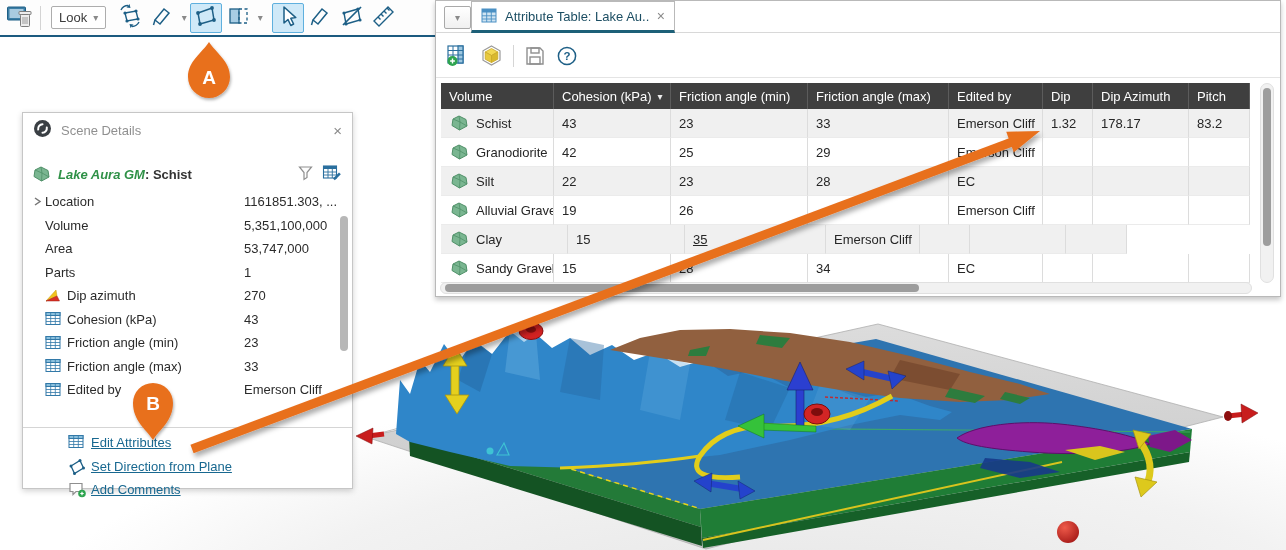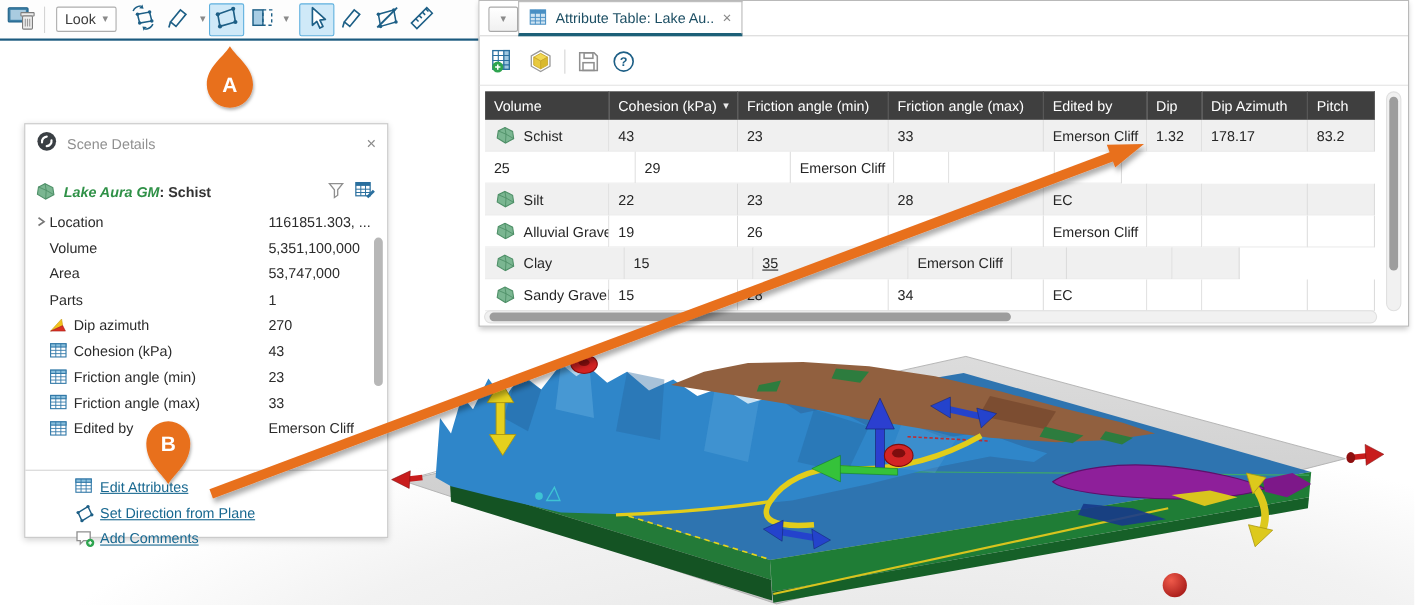--- a/index.html
+++ b/index.html
@@ -412,20 +412,30 @@
             </div>
             <div class="cell" style="width: 117px;">43</div>
             <div class="cell" style="width: 137px;">23</div>
             <div class="cell" style="width: 141px;">33</div>
             <div class="cell" style="width: 94px;">Emerson Cliff</div>
             <div class="cell" style="width: 50px;">1.32</div>
             <div class="cell" style="width: 96px;">178.17</div>
             <div class="cell" style="width: 61px;">83.2</div>
           </div>
           <div class="trow even">
+            <div class="cell vol" style="width: 113px;">
+              <span class="icon16">
+                <svg width="17" height="16" viewBox="0 0 17 16">
+                  <polygon points="8,1 15,4.5 16,11 8.5,15 1,10.5 2,4" fill="#7ab691" stroke="#4f9068"></polygon>
+                  <path d="M2,4 L9,7 L16,11 M9,7 L8,1 M9,7 L8.5,15" fill="none" stroke="#4f9068" stroke-width="0.8"></path>
+                </svg>
+              </span>
+              <span>Granodiorite</span>
+            </div>
+            <div class="cell" style="width: 117px;">42</div>
             <div class="cell" style="width: 137px;">25</div>
             <div class="cell" style="width: 141px;">29</div>
             <div class="cell" style="width: 94px;">Emerson Cliff</div>
             <div class="cell" style="width: 50px;"></div>
             <div class="cell" style="width: 96px;"></div>
             <div class="cell" style="width: 61px;"></div>
           </div>
           <div class="trow odd">
             <div class="cell vol" style="width: 113px;">
               <span class="icon16">

